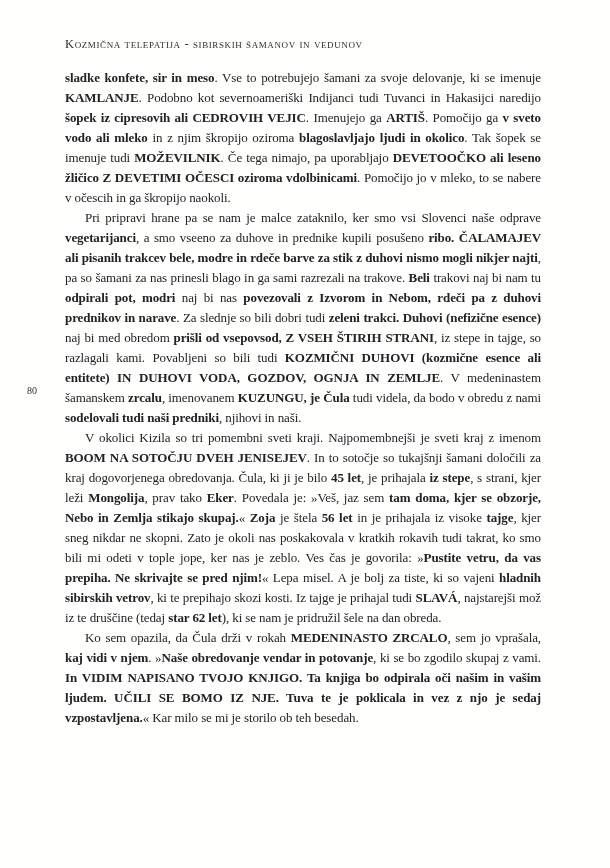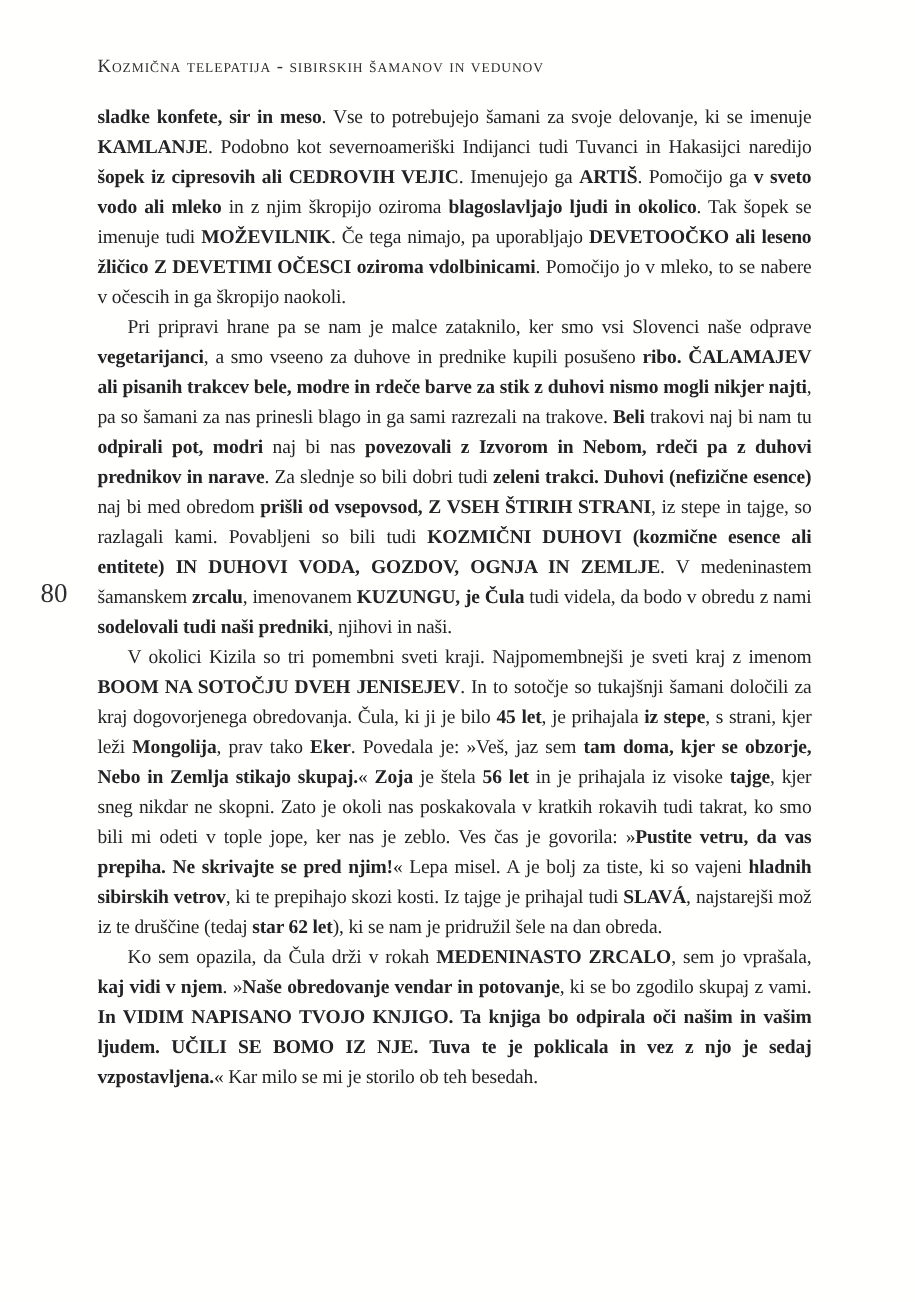--- a/index.html
+++ b/index.html
@@ -22,21 +22,21 @@
     font-variant: small-caps;
     font-size: 12.5px;
     letter-spacing: 0.6px;
     color: #2e2e30;
     white-space: nowrap;
   }
   .page-number {
     position: absolute;
     left: 27px;
     top: 385px;
-    font-size: 18px;
+    font-size: 10px;
     color: #2e2e30;
   }
   .text-block {
     position: absolute;
     left: 65px;
     top: 68px;
     width: 476px;
     font-size: 13px;
     line-height: 20px;
     text-align: justify;

